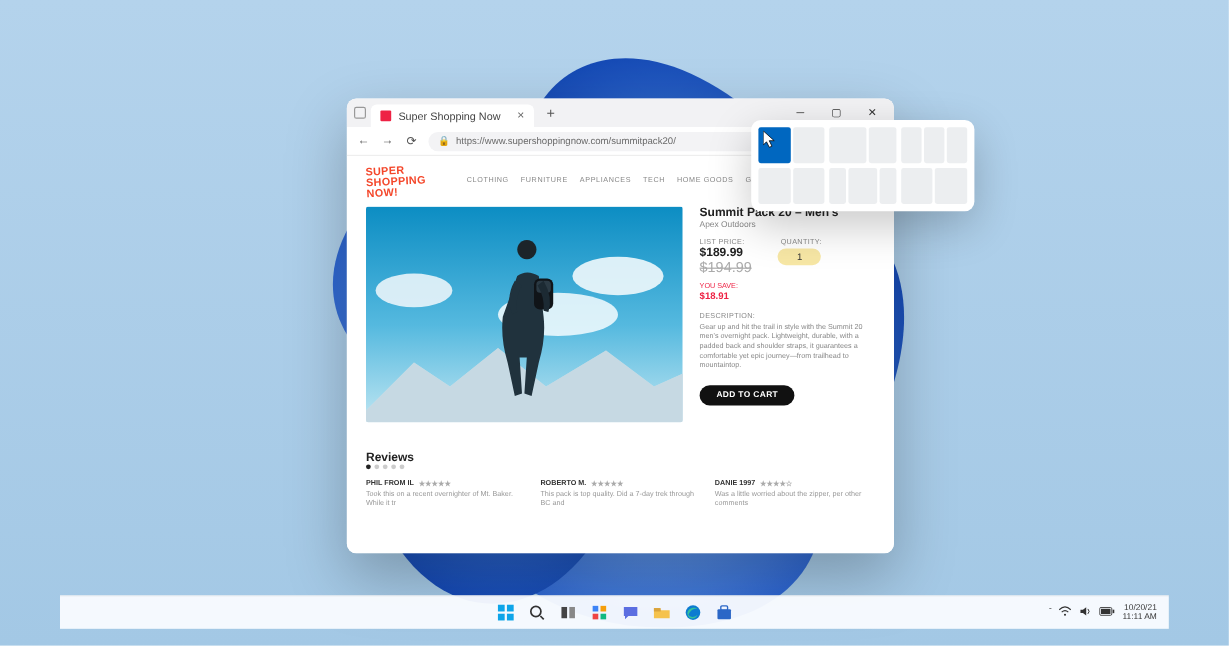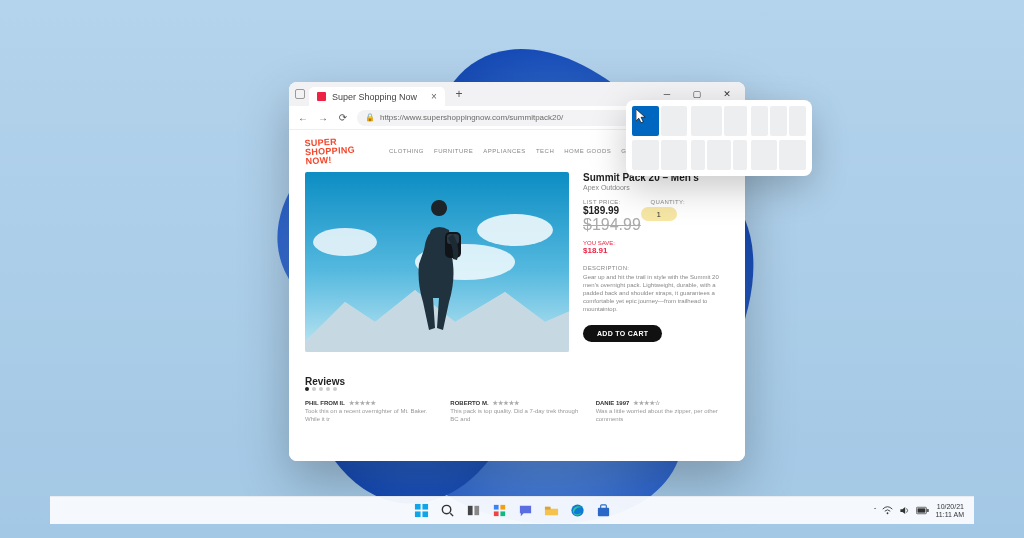--- a/index.html
+++ b/index.html
@@ -23,21 +23,21 @@
   .brand{position:absolute;left:16px;top:8px;font-size:9px;font-weight:900;color:#f4472b;line-height:1;letter-spacing:.3px;transform:rotate(-3deg)}
   .brand span{display:block}
   .navcats{position:absolute;left:100px;top:18px;display:flex;gap:10px;font-size:6px;color:#888;letter-spacing:.5px}
   .hero{position:absolute;left:16px;top:42px;width:264px;height:180px;border-radius:2px;overflow:hidden}
   .hero svg{width:100%;height:100%;display:block}
   .pinfo{position:absolute;left:294px;top:42px;right:14px;font-size:7px;color:#444}
   .ptitle{font-size:10px;font-weight:700;color:#222;margin-bottom:1px}
   .pbrand{font-size:7px;color:#888;margin-bottom:8px}
   .labelrow{display:flex;gap:30px;font-size:6px;color:#888;letter-spacing:.3px}
   .price{font-size:10px;font-weight:700;color:#222}
-  .price-strike{font-size:16px;color:#aaa;text-decoration:line-through}
+  .price-strike{font-size:12px;color:#aaa;text-decoration:line-through}
   .save{color:#e24;font-size:8px;font-weight:700}
   .savehdr{font-size:6px;color:#e24;margin-top:6px}
   .qtybox{display:inline-flex;align-items:center;justify-content:center;width:36px;height:14px;border-radius:8px;background:#f7e7a5;font-size:8px;color:#333;margin-top:2px}
   .deschdr{font-size:6px;color:#888;margin-top:10px;letter-spacing:.3px}
   .desc{font-size:6px;color:#888;line-height:1.35;margin-top:2px}
   .addcart{margin-top:12px;display:inline-flex;align-items:center;justify-content:center;padding:5px 14px;border-radius:12px;background:#111;color:#fff;font-size:7px;font-weight:600;letter-spacing:.3px}
   .reviews{position:absolute;left:16px;right:16px;top:246px}
   .reviews h3{font-size:10px;font-weight:600;color:#222;margin-bottom:0}
   .dots{display:flex;gap:3px;margin-bottom:8px}
   .dot{width:4px;height:4px;border-radius:50%;background:#ccc}
@@ -160,21 +160,21 @@
       </svg>
     </div>
 
     <div class="pinfo">
       <div class="ptitle">Summit Pack 20 – Men's</div>
       <div class="pbrand">Apex Outdoors</div>
       <div class="labelrow">
         <span>LIST PRICE:</span>
         <span>QUANTITY:</span>
       </div>
-      <div style="display:flex;align-items:flex-start">
+      <div style="display:flex;gap:22px;align-items:flex-start">
         <div>
           <div class="price">$189.99</div>
           <div class="price-strike">$194.99</div>
         </div>
         <div class="qtybox">1</div>
       </div>
       <div class="savehdr">YOU SAVE:</div>
       <div class="save">$18.91</div>
       <div class="deschdr">DESCRIPTION:</div>
       <div class="desc">Gear up and hit the trail in style with the Summit 20 men's overnight pack. Lightweight, durable, with a padded back and shoulder straps, it guarantees a comfortable yet epic journey—from trailhead to mountaintop.</div>

